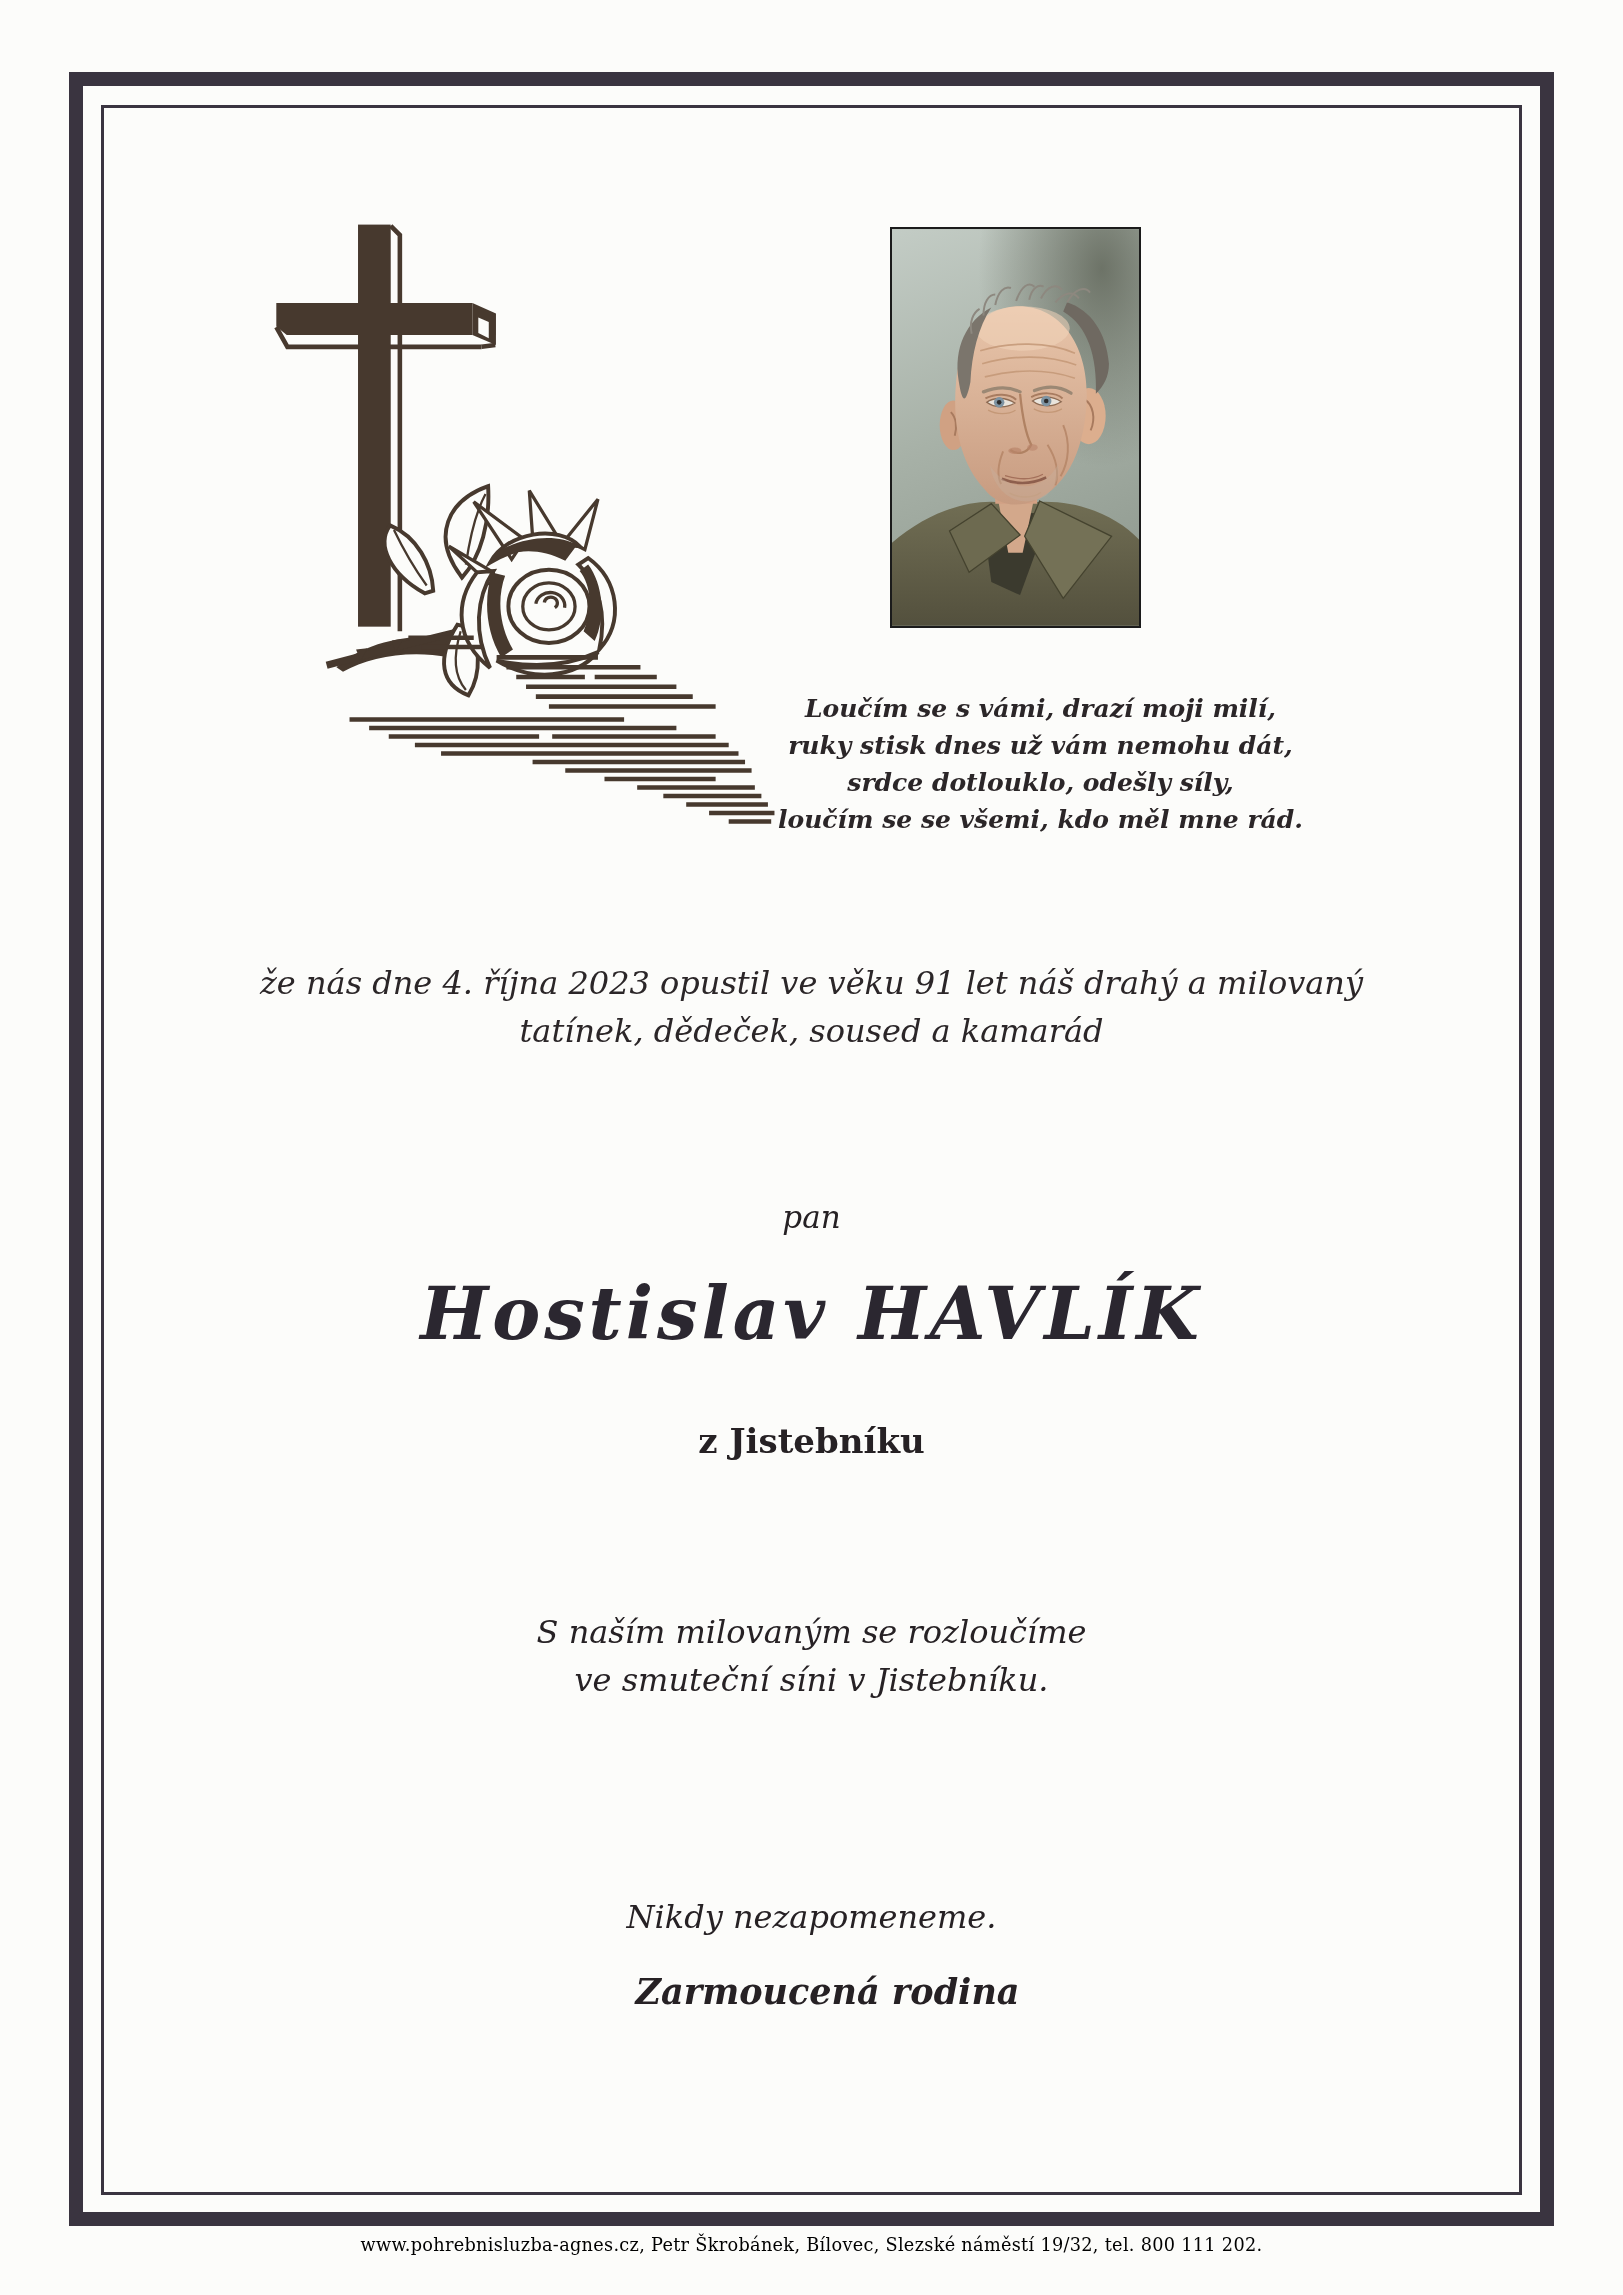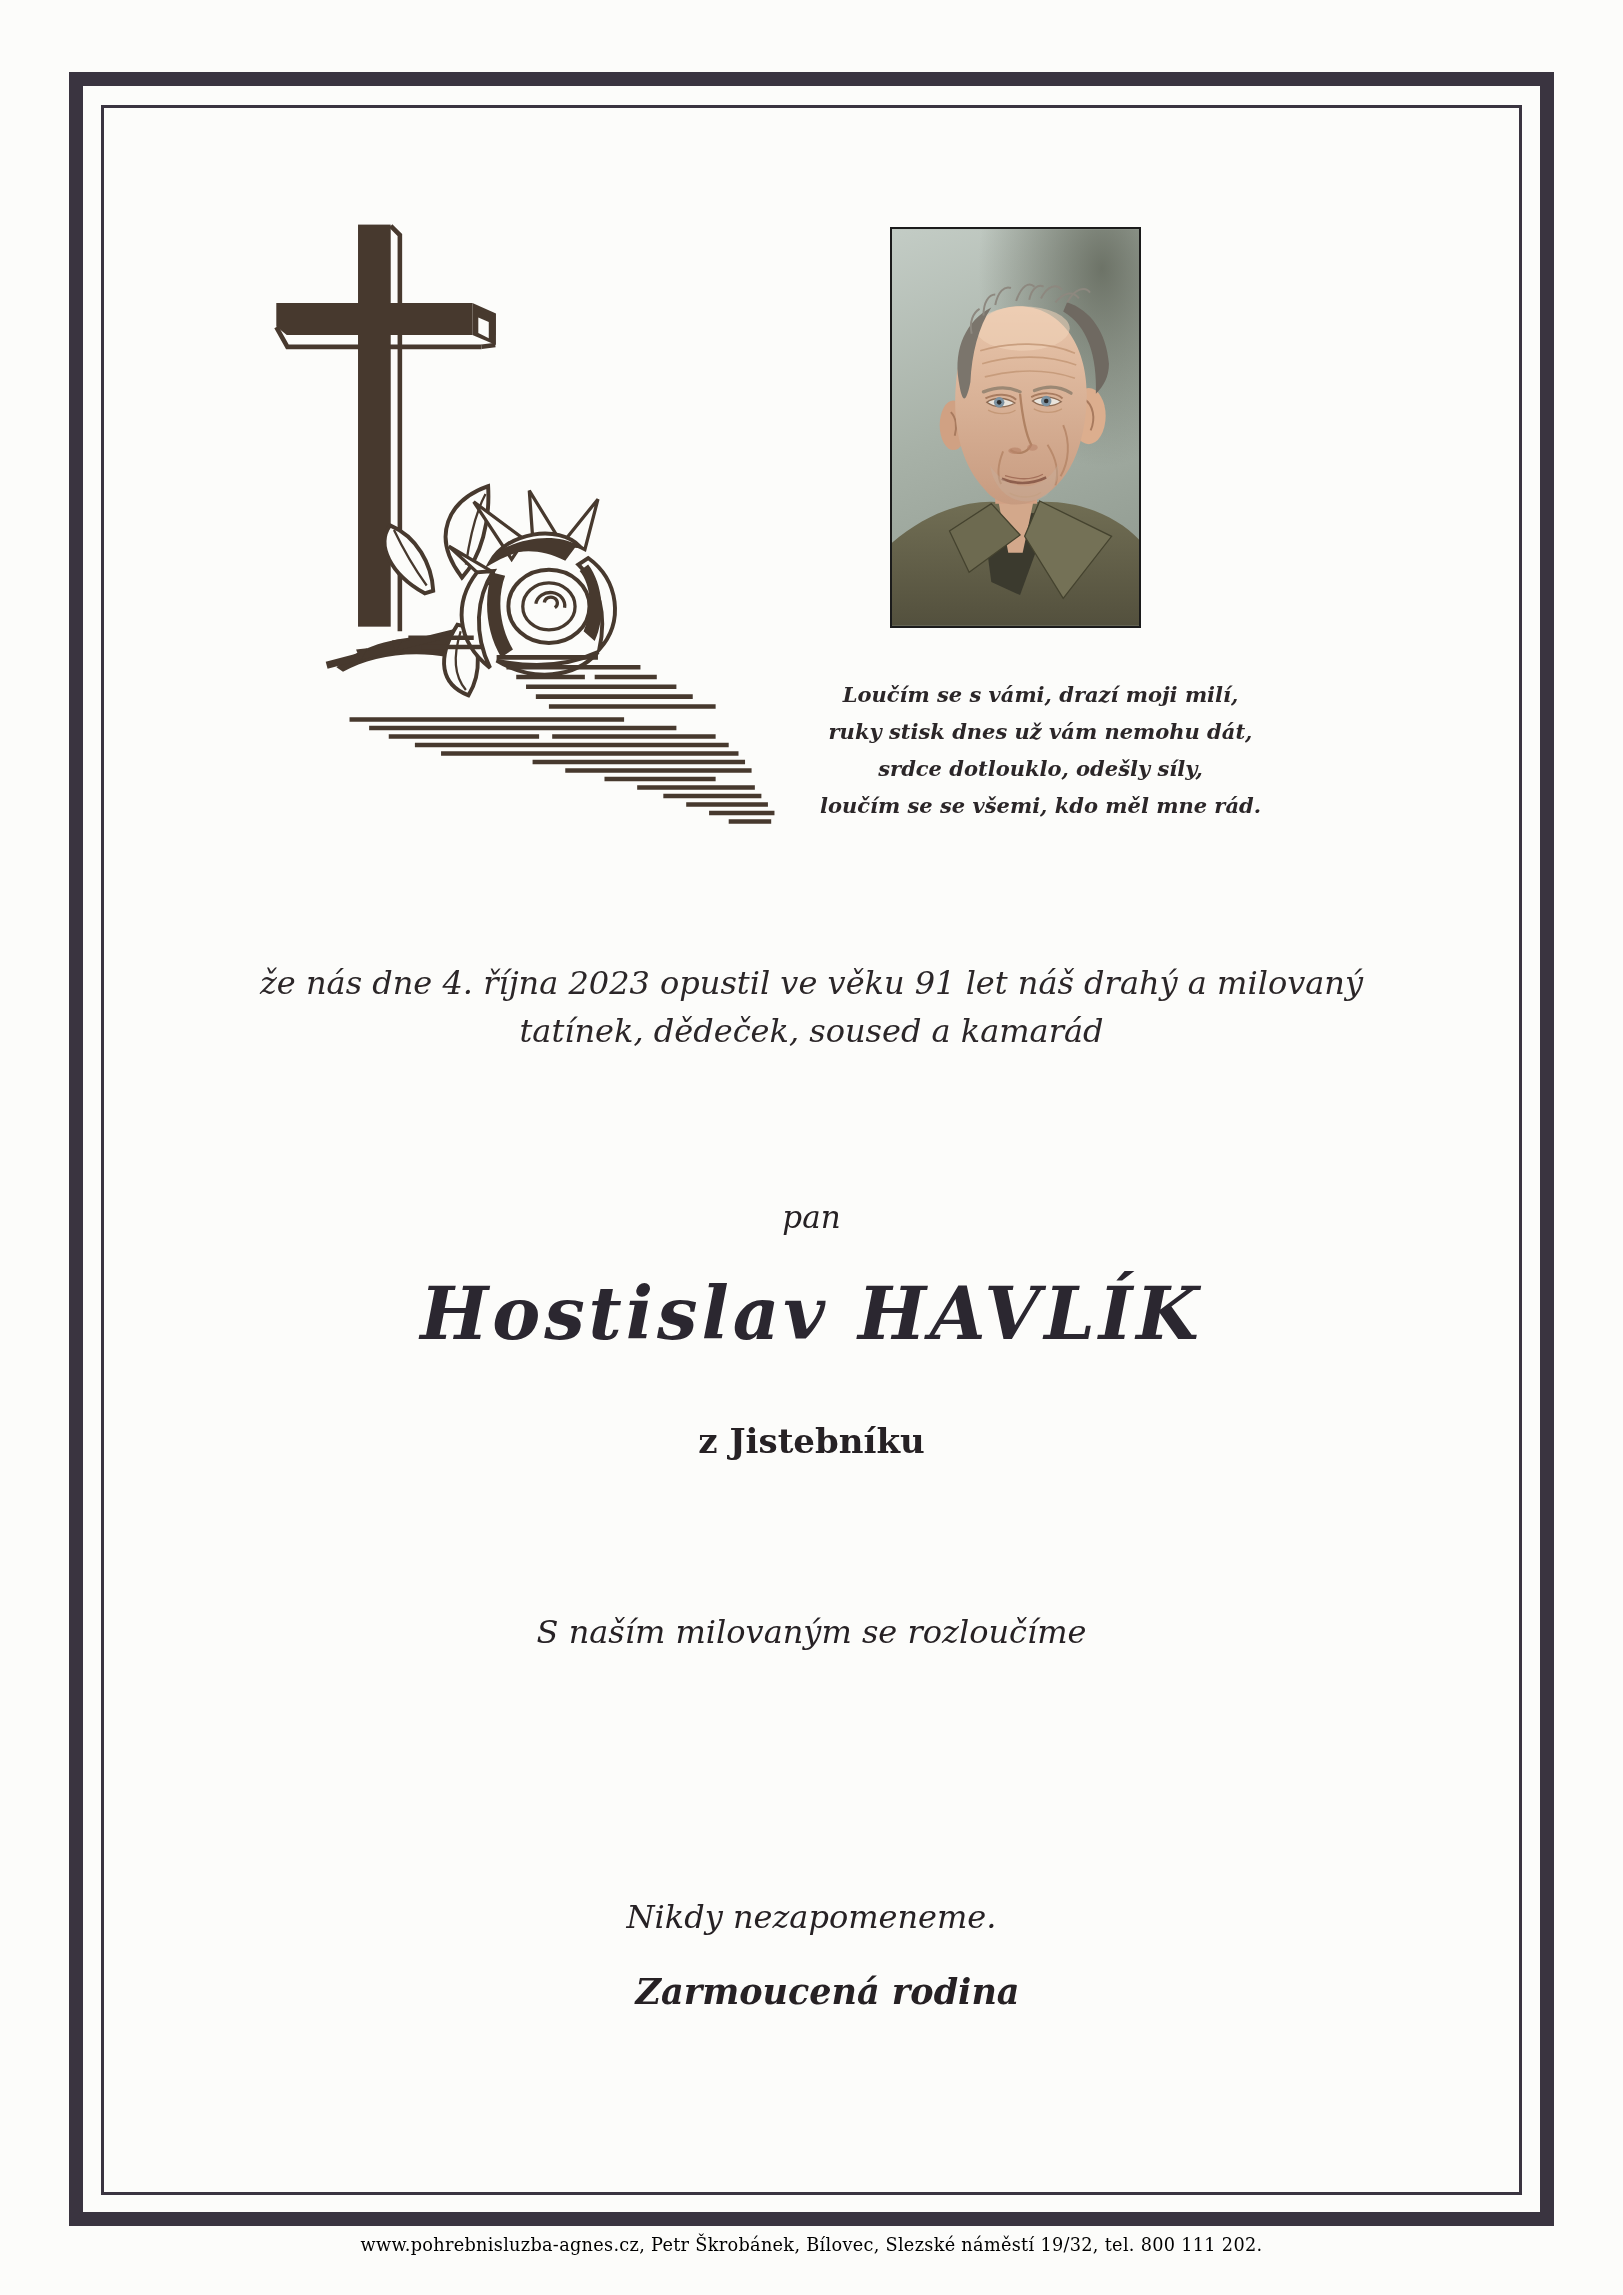--- a/index.html
+++ b/index.html
@@ -27,23 +27,23 @@
   }
   .photo{
     position:absolute;
     left:890px;top:227px;width:247px;height:397px;
     border:2px solid #1b1b1b;
     background:#aab3aa;
   }
   .photo svg{display:block;width:100%;height:100%;}
   .textblock{position:absolute;text-align:center;}
   .poem{
-    left:697px;top:676px;width:687px;
+    left:697px;top:690px;width:687px;
     font-style:italic;font-weight:bold;
-    font-size:21px;line-height:37px;
+    font-size:25px;line-height:37px;
     color:#2b2628;
   }
   .announcement{
     left:111px;right:111px;top:959px;
     font-style:italic;
     font-size:32px;line-height:48px;
     color:#2b2628;
   }
   .salutation{
     left:0;right:0;top:1199px;
@@ -281,20 +281,21 @@
   </div>
 
   <div class="textblock salutation">pan</div>
 
   <div class="textblock deceased-name">Hostislav HAVLÍK</div>
 
   <div class="textblock residence">z Jistebníku</div>
 
   <div class="textblock funeral">
     <div>S naším milovaným se rozloučíme</div>
+    <div>ve smuteční síni v Jistebníku.</div>
   </div>
 
   <div class="textblock remembrance">Nikdy nezapomeneme.</div>
   <div class="textblock family">Zarmoucená rodina</div>
 
   <div class="textblock footer">www.pohrebnisluzba-agnes.cz, Petr Škrobánek, Bílovec, Slezské náměstí 19/32, tel. 800 111 202.</div>
 
 </div>
 
 

